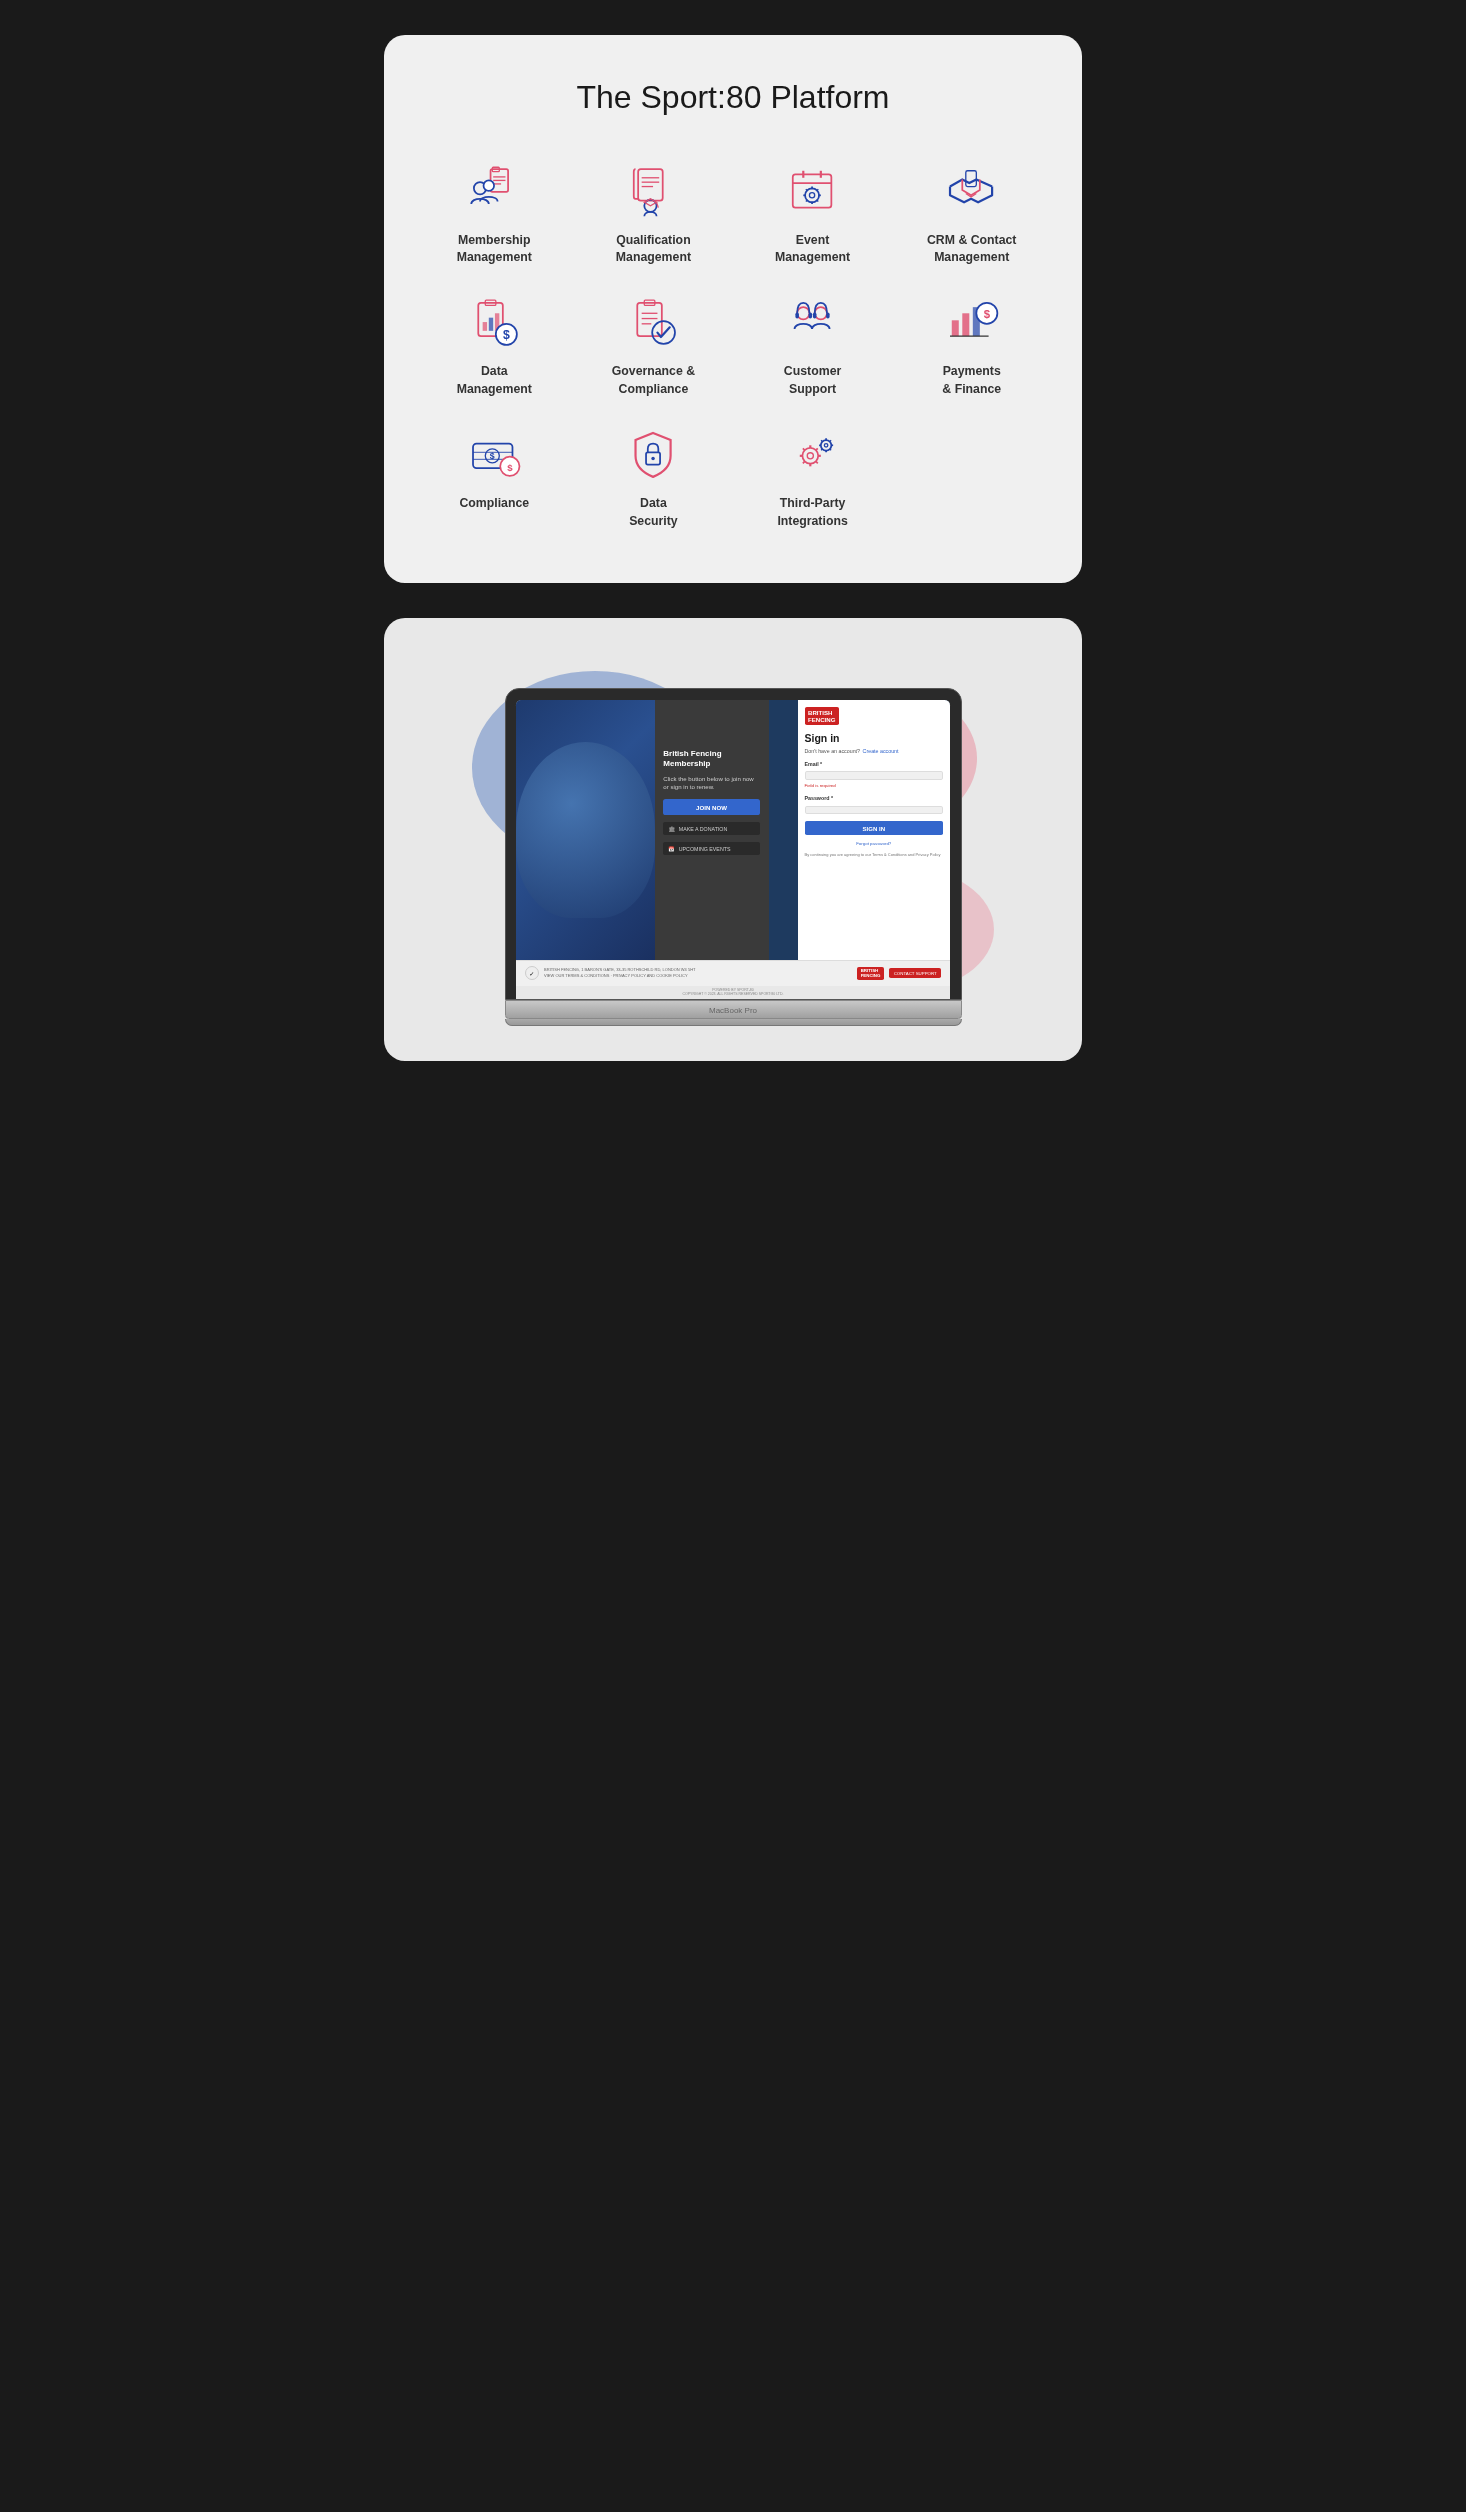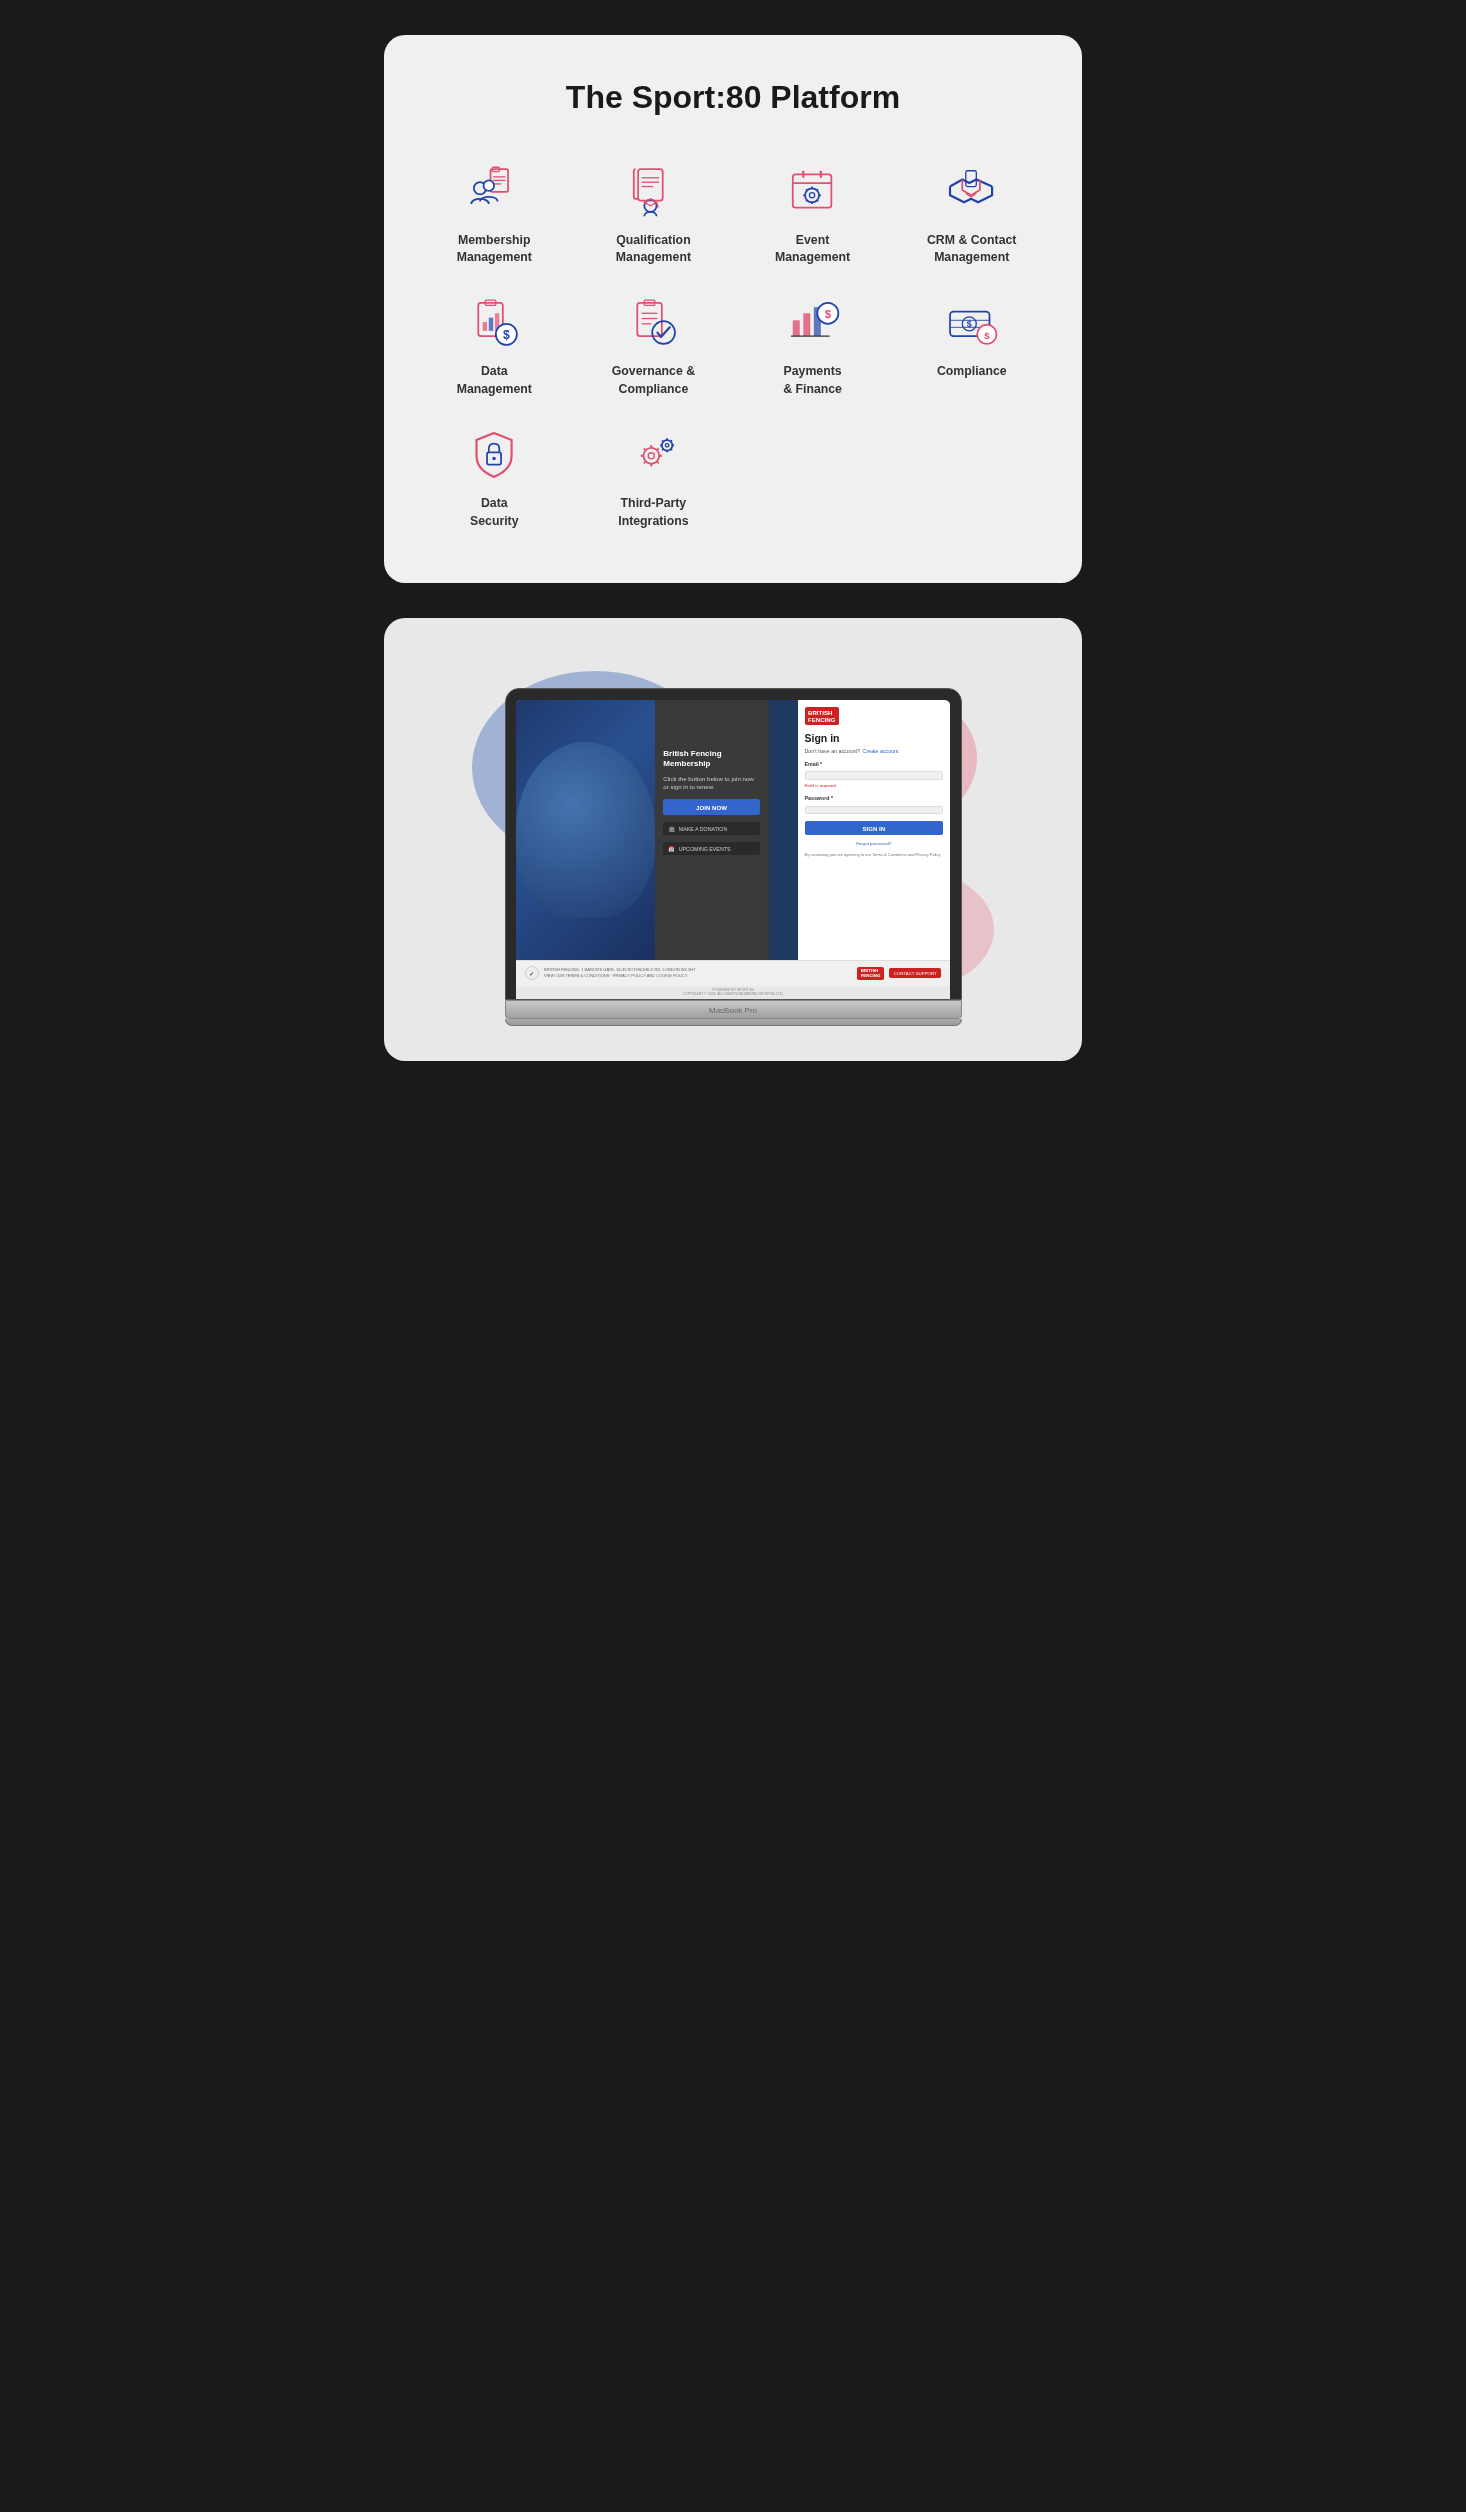--- a/index.html
+++ b/index.html
@@ -14,21 +14,21 @@
     .platform-section {
       background: #f0f0f0;
       border-radius: 21px;
       margin: 35px 17.6px;
       padding: 44px 35px 53px;
     }
 
     .platform-title {
       text-align: center;
       font-size: 32px;
-      font-weight: 700;
+      font-weight: 400;
       color: #1a1a1a;
       margin-bottom: 44px;
     }
 
     .platform-grid {
       display: grid;
       grid-template-columns: repeat(4, 1fr);
       gap: 26px 8.8px;
     }
 
@@ -481,20 +481,41 @@
           <line x1="19" y1="34" x2="30" y2="34" stroke="#e05070" stroke-width="1.5"></line>
 
           <circle cx="44" cy="44" r="13" stroke="#2244aa" stroke-width="2" fill="none"></circle>
           <path d="M37 44 L41 49 L51 38" stroke="#2244aa" stroke-width="2.5" stroke-linecap="round" stroke-linejoin="round" fill="none"></path>
         </svg>
       </div>
       <span class="platform-label">Governance &amp;<br>Compliance</span>
     </div>
 
 
+    <div class="platform-item">
+      <div class="platform-icon">
+        <svg viewBox="0 0 65 65" fill="none" xmlns="http://www.w3.org/2000/svg">
+
+          <circle cx="22" cy="22" r="7" stroke="#e05070" stroke-width="2" fill="none"></circle>
+          <path d="M12 40 C12 32 32 32 32 40" stroke="#2244aa" stroke-width="2" fill="none"></path>
+
+          <circle cx="42" cy="22" r="7" stroke="#e05070" stroke-width="2" fill="none"></circle>
+          <path d="M32 40 C32 32 52 32 52 40" stroke="#2244aa" stroke-width="2" fill="none"></path>
+
+          <path d="M15 22 Q15 10 22 10 Q29 10 29 22" stroke="#2244aa" stroke-width="2" fill="none"></path>
+          <rect x="13" y="21" width="4" height="7" rx="2" fill="#2244aa"></rect>
+          <rect x="28" y="21" width="4" height="7" rx="2" fill="#2244aa"></rect>
+
+          <path d="M35 22 Q35 10 42 10 Q49 10 49 22" stroke="#2244aa" stroke-width="2" fill="none"></path>
+          <rect x="33" y="21" width="4" height="7" rx="2" fill="#2244aa"></rect>
+          <rect x="48" y="21" width="4" height="7" rx="2" fill="#2244aa"></rect>
+        </svg>
+      </div>
+      <span class="platform-label">Customer<br>Support</span>
+    </div>
 
     <div class="platform-item">
       <div class="platform-icon">
         <svg viewBox="0 0 65 65" fill="none" xmlns="http://www.w3.org/2000/svg">
 
           <rect x="10" y="30" width="8" height="18" fill="#e05070" opacity="0.8"></rect>
           <rect x="22" y="22" width="8" height="26" fill="#e05070" opacity="0.8"></rect>
           <rect x="34" y="15" width="8" height="33" fill="#2244aa" opacity="0.7"></rect>
           <line x1="8" y1="48" x2="52" y2="48" stroke="#333" stroke-width="1.5"></line>
 

